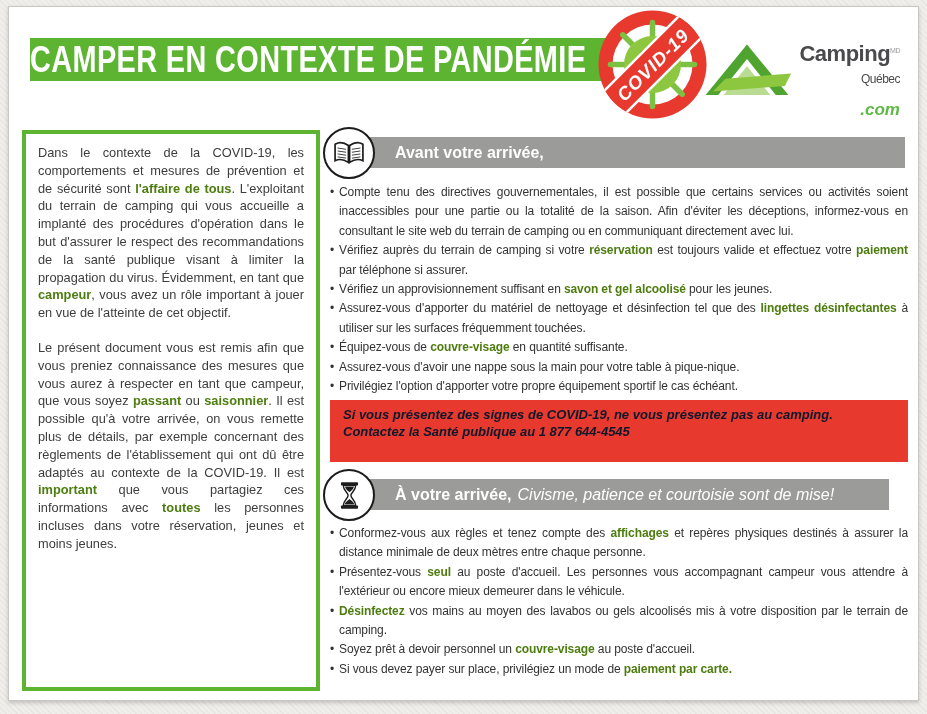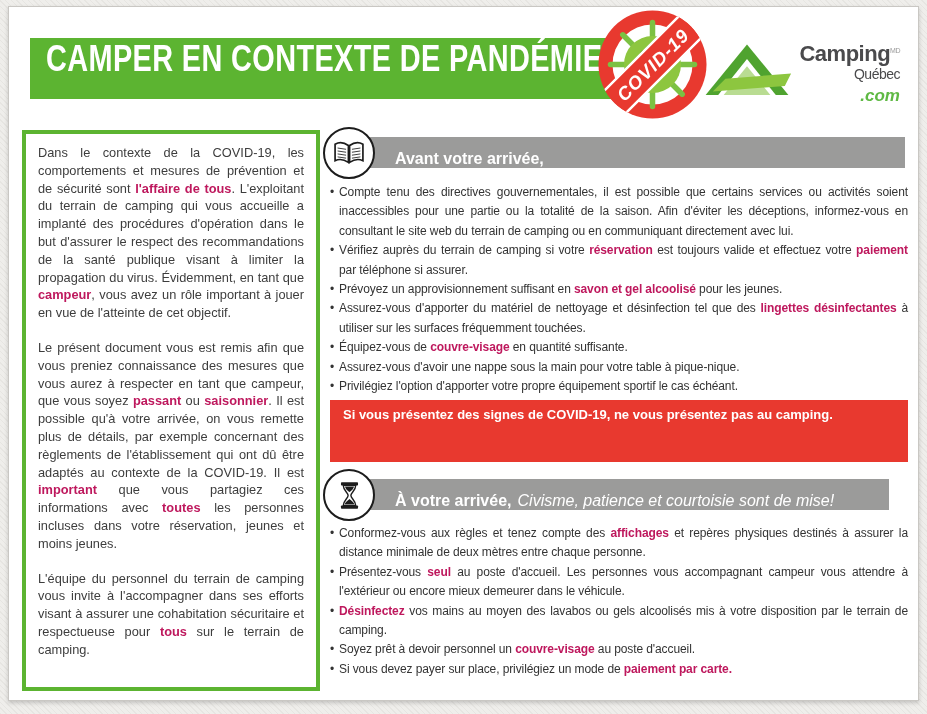--- a/index.html
+++ b/index.html
@@ -2,57 +2,57 @@
 <html style="--green: #5cb431; --gray: #9b9b9a; --red: #e8392f; --dark: #3d3d3d;"><head>
 <meta charset="utf-8">
 <style>
   *{margin:0;padding:0;box-sizing:border-box}
   html,body{width:927px;height:714px}
   body{position:relative;background:#efeeeb;font-family:"Liberation Sans",sans-serif;overflow:hidden}
   body::before{content:"";position:absolute;inset:0;background:repeating-linear-gradient(45deg,rgba(120,115,105,.07) 0 1px,transparent 1px 4px);pointer-events:none}
   .page{position:absolute;left:8px;top:6px;width:911px;height:695px;background:#fff;border:1px solid #c9c7c3;box-shadow:0 2px 4px rgba(0,0,0,.18)}
 
   
-  .title-bar{position:absolute;left:30px;top:38px;width:662px;height:61px;background:var(--green,#5cb431);display:flex;padding-left:16px;z-index:1}
+  .title-bar{position:absolute;left:30px;top:38px;width:662px;height:43px;background:var(--green,#5cb431);display:flex;align-items:center;z-index:1}
   .title-bar h1{color:#fff;font-size:37px;font-weight:700;white-space:nowrap;letter-spacing:.5px;transform:scaleX(.78);transform-origin:left center}
   .badge{position:absolute;left:596px;top:8px;width:113px;height:113px;z-index:3}
   .logo{position:absolute;left:702px;top:34px;width:200px;height:72px;display:flex;align-items:flex-start;z-index:1}
   .logo svg{width:90px;height:68px;flex:none}
   .logo-text{margin-left:2px;width:106px;text-align:right;line-height:1;padding-top:9px}
   .brand-top{font-size:22px;font-weight:700;color:#4a4a4c;letter-spacing:-.5px}
   .brand-top .tm{font-size:7px;color:#9a9a9a;font-weight:400;vertical-align:super}
-  .brand-bottom{font-size:14px;color:#4a4a4c;letter-spacing:-.5px;margin-top:2px}
-  .domain{font-size:17px;font-weight:700;font-style:italic;color:#5fb944;margin-top:6px}
+  .brand-bottom{font-size:12px;color:#4a4a4c;letter-spacing:-.5px;margin-top:8px}
+  .domain{font-size:17px;font-weight:700;font-style:italic;color:#5fb944;margin-top:16px}
 
   
   .intro{position:absolute;left:22px;top:130px;width:298px;height:561px;border:4px solid var(--green,#5cb431);padding:10px 12px;background:#fff}
   .intro p{font-size:12.8px;line-height:17.8px;color:var(--dark,#3d3d3d);text-align:justify;margin-bottom:17px}
   .intro p:last-child{margin-bottom:0}
-  strong{color:#be185d}
-
-  
-  .sec-bar{position:absolute;background:var(--gray,#9b9b9a);height:31px;display:flex;align-items:flex-end;padding-left:46px;color:#fff;white-space:nowrap}
+  strong{color:#4d7c0f}
+
+  
+  .sec-bar{position:absolute;background:var(--gray,#9b9b9a);height:31px;display:flex;align-items:center;padding-left:46px;color:#fff;white-space:nowrap}
   #sec1-bar{left:349px;top:137px;width:556px}
   #sec2-bar{left:349px;top:479px;width:540px}
   .sec-title{font-weight:700;font-size:16px}
   .sec-sub{font-style:italic;font-size:16px;margin-left:6px}
   .sec-icon{position:absolute;width:52px;height:52px;border-radius:50%;background:#fff;border:2.5px solid #1c1c1c;display:flex;align-items:center;justify-content:center;z-index:2}
   #sec1-icon{left:323px;top:127px}
   #sec2-icon{left:323px;top:469px}
 
   
   .bullets{position:absolute;left:330px;width:578px;color:#333;font-size:12px;line-height:19.4px;letter-spacing:-.1px}
   #list1{top:183px}
   #list2{top:524px}
   .bullet-item{display:flex}
   .bullet{flex:none;width:9px}
   .bullet-text{flex:1;text-align:justify}
 
   
-  .alert{position:absolute;left:330px;top:400px;width:578px;height:62px;background:var(--red,#e8392f);color:#ffffff;font-weight:700;font-size:13px;line-height:17px;padding:6px 13px}
+  .alert{position:absolute;left:330px;top:400px;width:578px;height:62px;background:var(--red,#e8392f);color:#0f172a;font-weight:700;font-style:italic;font-size:13px;line-height:17px;padding:6px 13px}
 </style>
 </head>
 <body>
 
 <div class="page"></div>
 
 <div class="title-bar">
   <h1>CAMPER EN CONTEXTE DE PANDÉMIE</h1>
 </div>
 
@@ -98,21 +98,20 @@
   <div class="logo-text">
     <div class="brand-top"><span>Camping</span><span class="tm">MD</span></div>
     <div class="brand-bottom">Québec</div>
     <div class="domain">.com</div>
   </div>
 </div>
 
 <div class="intro">
     <p><span>Dans le contexte de la COVID-19, les comportements et mesures de prévention et de sécurité sont </span><strong>l'affaire de tous</strong><span>. L'exploitant du terrain de camping qui vous accueille a implanté des procédures d'opération dans le but d'assurer le respect des recommandations de la santé publique visant à limiter la propagation du virus. Évidemment, en tant que </span><strong>campeur</strong><span>, vous avez un rôle important à jouer en vue de l'atteinte de cet objectif.</span></p>
     <p><span>Le présent document vous est remis afin que vous preniez connaissance des mesures que vous aurez à respecter en tant que campeur, que vous soyez </span><strong>passant</strong><span> ou </span><strong>saisonnier</strong><span>. Il est possible qu'à votre arrivée, on vous remette plus de détails, par exemple concernant des règlements de l'établissement qui ont dû être adaptés au contexte de la COVID-19. Il est </span><strong>important</strong><span> que vous partagiez ces informations avec </span><strong>toutes</strong><span> les personnes incluses dans votre réservation, jeunes et moins jeunes.</span></p>
-    <p><span>L'équipe du personnel du terrain de camping vous invite à l'accompagner dans ses efforts visant à assurer une cohabitation sécuritaire et respectueuse pour </span><strong>tous</strong><span> sur le terrain de camping.</span></p>
   </div>
 
 <div class="sec-bar" id="sec1-bar">
   <span class="sec-title">Avant votre arrivée,</span>
 </div>
 <div class="sec-icon" id="sec1-icon">
   <svg viewBox="0 0 40 32" width="34" height="27">
     <path d="M3.5,5 Q11,0.5 19.3,6.5 L19.3,26.5 Q11,21 3.5,24.5 Z" fill="#ffffff" stroke="#1c1c1c" stroke-width="2"></path>
     <path d="M36.5,5 Q29,0.5 20.7,6.5 L20.7,26.5 Q29,21 36.5,24.5 Z" fill="#ffffff" stroke="#1c1c1c" stroke-width="2"></path>
     <g stroke="#1c1c1c" stroke-width="1">
@@ -131,21 +130,21 @@
     <div class="bullet-item">
       <span class="bullet">•</span>
       <span class="bullet-text"><span>Compte tenu des directives gouvernementales, il est possible que certains services ou activités soient inaccessibles pour une partie ou la totalité de la saison. Afin d'éviter les déceptions, informez-vous en consultant le site web du terrain de camping ou en communiquant directement avec lui.</span></span>
     </div>
     <div class="bullet-item">
       <span class="bullet">•</span>
       <span class="bullet-text"><span>Vérifiez auprès du terrain de camping si votre </span><strong>réservation</strong><span> est toujours valide et effectuez votre </span><strong>paiement</strong><span> par téléphone si assurer.</span></span>
     </div>
     <div class="bullet-item">
       <span class="bullet">•</span>
-      <span class="bullet-text"><span>Prévoyez un approvisionnement suffisant en </span><strong>savon et gel alcoolisé</strong><span> pour les jeunes.</span></span>
+      <span class="bullet-text"><span>Vérifiez un approvisionnement suffisant en </span><strong>savon et gel alcoolisé</strong><span> pour les jeunes.</span></span>
     </div>
     <div class="bullet-item">
       <span class="bullet">•</span>
       <span class="bullet-text"><span>Assurez-vous d'apporter du matériel de nettoyage et désinfection tel que des </span><strong>lingettes désinfectantes</strong><span> à utiliser sur les surfaces fréquemment touchées.</span></span>
     </div>
     <div class="bullet-item">
       <span class="bullet">•</span>
       <span class="bullet-text"><span>Équipez-vous de </span><strong>couvre-visage</strong><span> en quantité suffisante.</span></span>
     </div>
     <div class="bullet-item">
@@ -153,20 +152,21 @@
       <span class="bullet-text"><span>Assurez-vous d'avoir une nappe sous la main pour votre table à pique-nique.</span></span>
     </div>
     <div class="bullet-item">
       <span class="bullet">•</span>
       <span class="bullet-text"><span>Privilégiez l'option d'apporter votre propre équipement sportif le cas échéant.</span></span>
     </div>
   </div>
 
 <div class="alert">
     <div>Si vous présentez des signes de COVID-19, ne vous présentez pas au camping.</div>
+    <div>Contactez la Santé publique au 1 877 644-4545</div>
   </div>
 
 <div class="sec-bar" id="sec2-bar">
   <span class="sec-title">À votre arrivée,</span>
   <span class="sec-sub">Civisme, patience et courtoisie sont de mise!</span>
 </div>
 <div class="sec-icon" id="sec2-icon">
   <svg viewBox="0 0 40 40" width="31" height="31">
     <rect x="9" y="3" width="22" height="4" rx="1" fill="#1c1c1c"></rect>
     <rect x="9" y="33" width="22" height="4" rx="1" fill="#1c1c1c"></rect>

